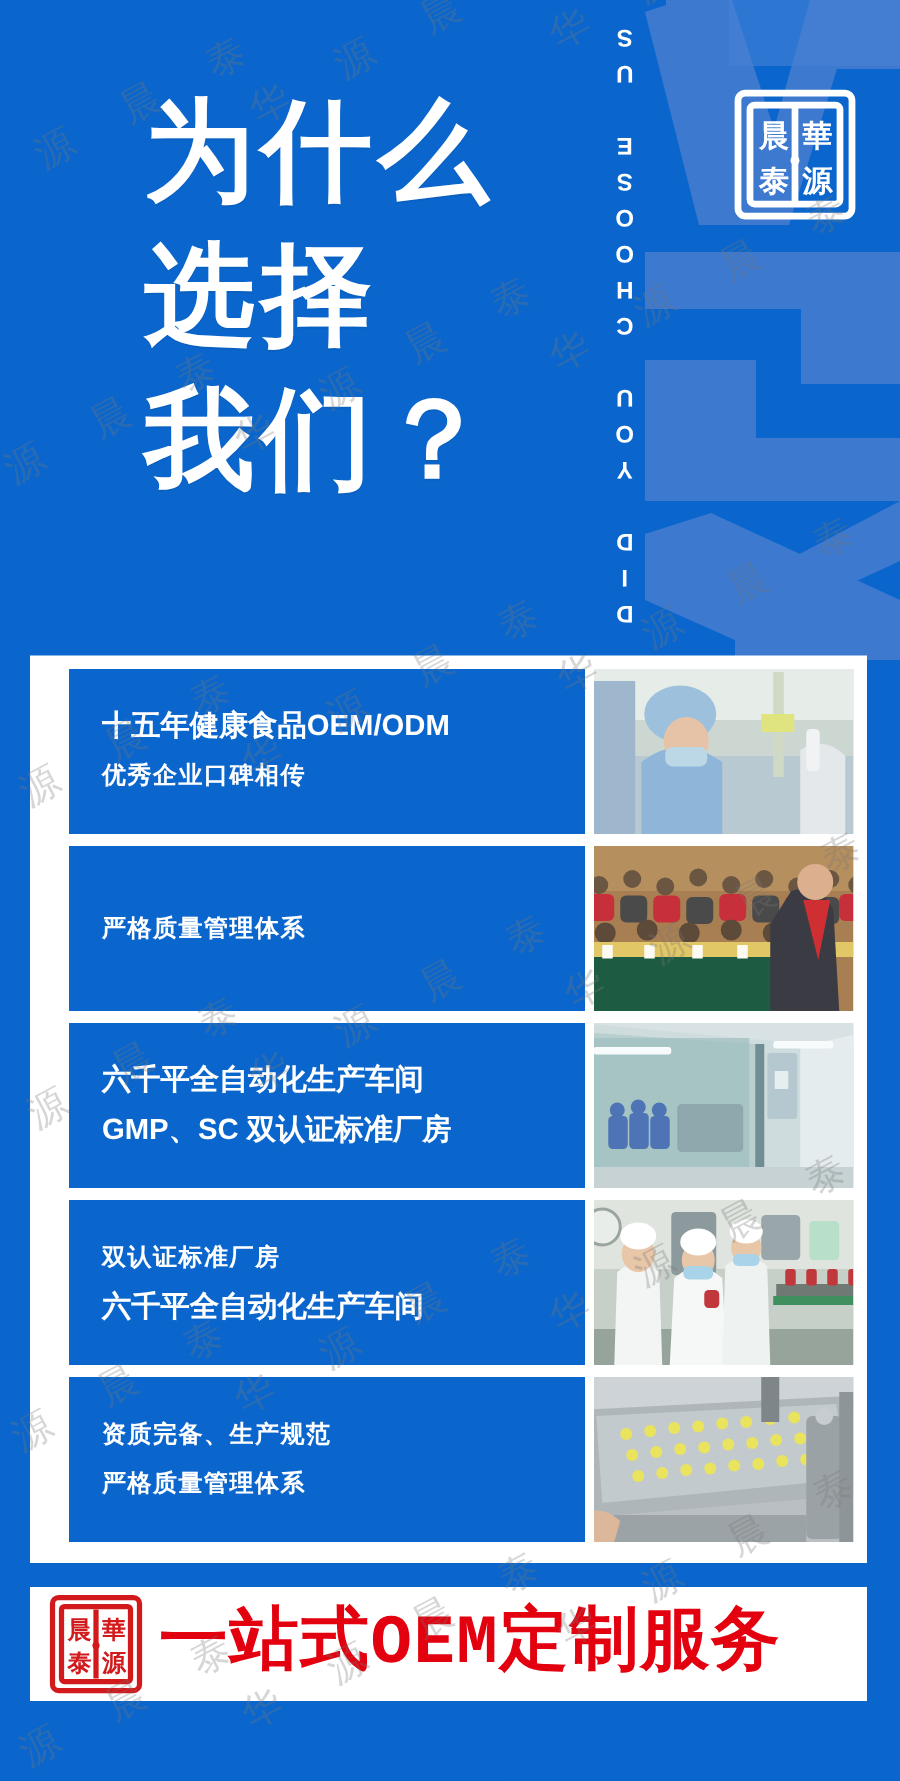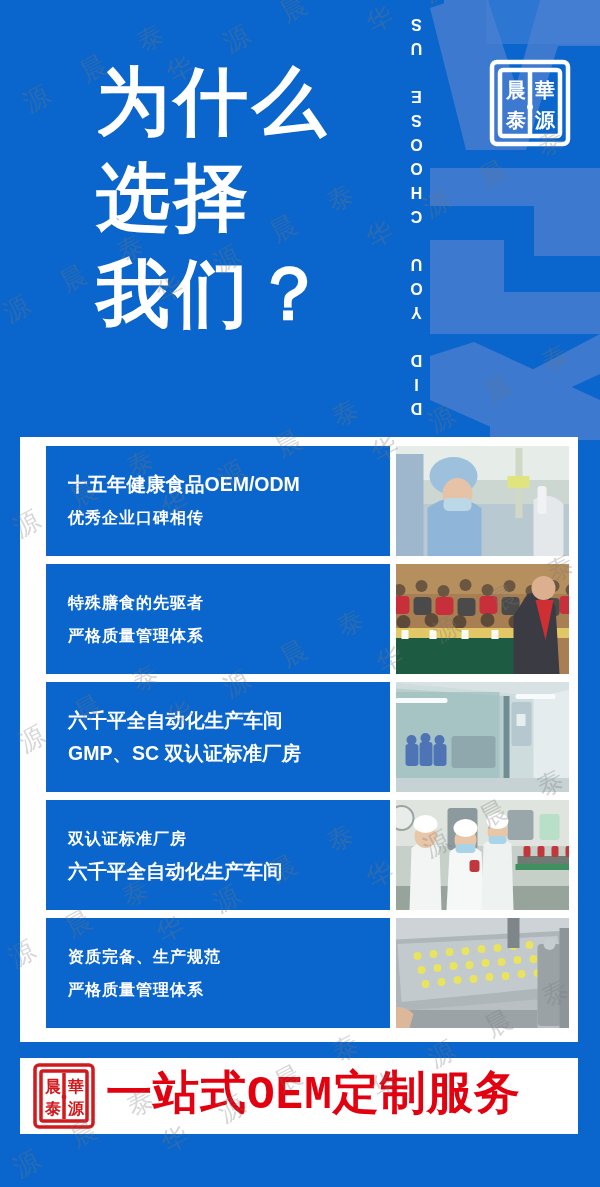--- a/index.html
+++ b/index.html
@@ -247,21 +247,20 @@
             <rect x="128" y="2" width="7" height="70" fill="#cfd9c6"></rect>
             <rect x="120" y="30" width="22" height="12" fill="#dfe47e"></rect>
             <path d="M146 54 q16 -10 30 4 l0 52 -30 0 Z" fill="#e4e8ea"></path>
             <rect x="150" y="40" width="9" height="28" rx="3" fill="#f0f2f3"></rect>
           </svg>
         </div>
       </div>
 
       <div class="card">
         <div class="card-text">
-          <div class="tl">特殊膳食的先驱者</div>
           <div class="tl">严格质量管理体系</div>
         </div>
         <div class="card-img">
           <svg viewBox="0 0 190 110" preserveAspectRatio="xMidYMid slice" xmlns="http://www.w3.org/2000/svg">
             <rect width="190" height="110" fill="#a87f52"></rect>
             <rect width="190" height="30" fill="#b68f5f"></rect>
             <g fill="#6b5642">
               <circle cx="12" cy="26" r="6"></circle>
                 <circle cx="34" cy="22" r="6"></circle>
                 <circle cx="56" cy="27" r="6"></circle>

